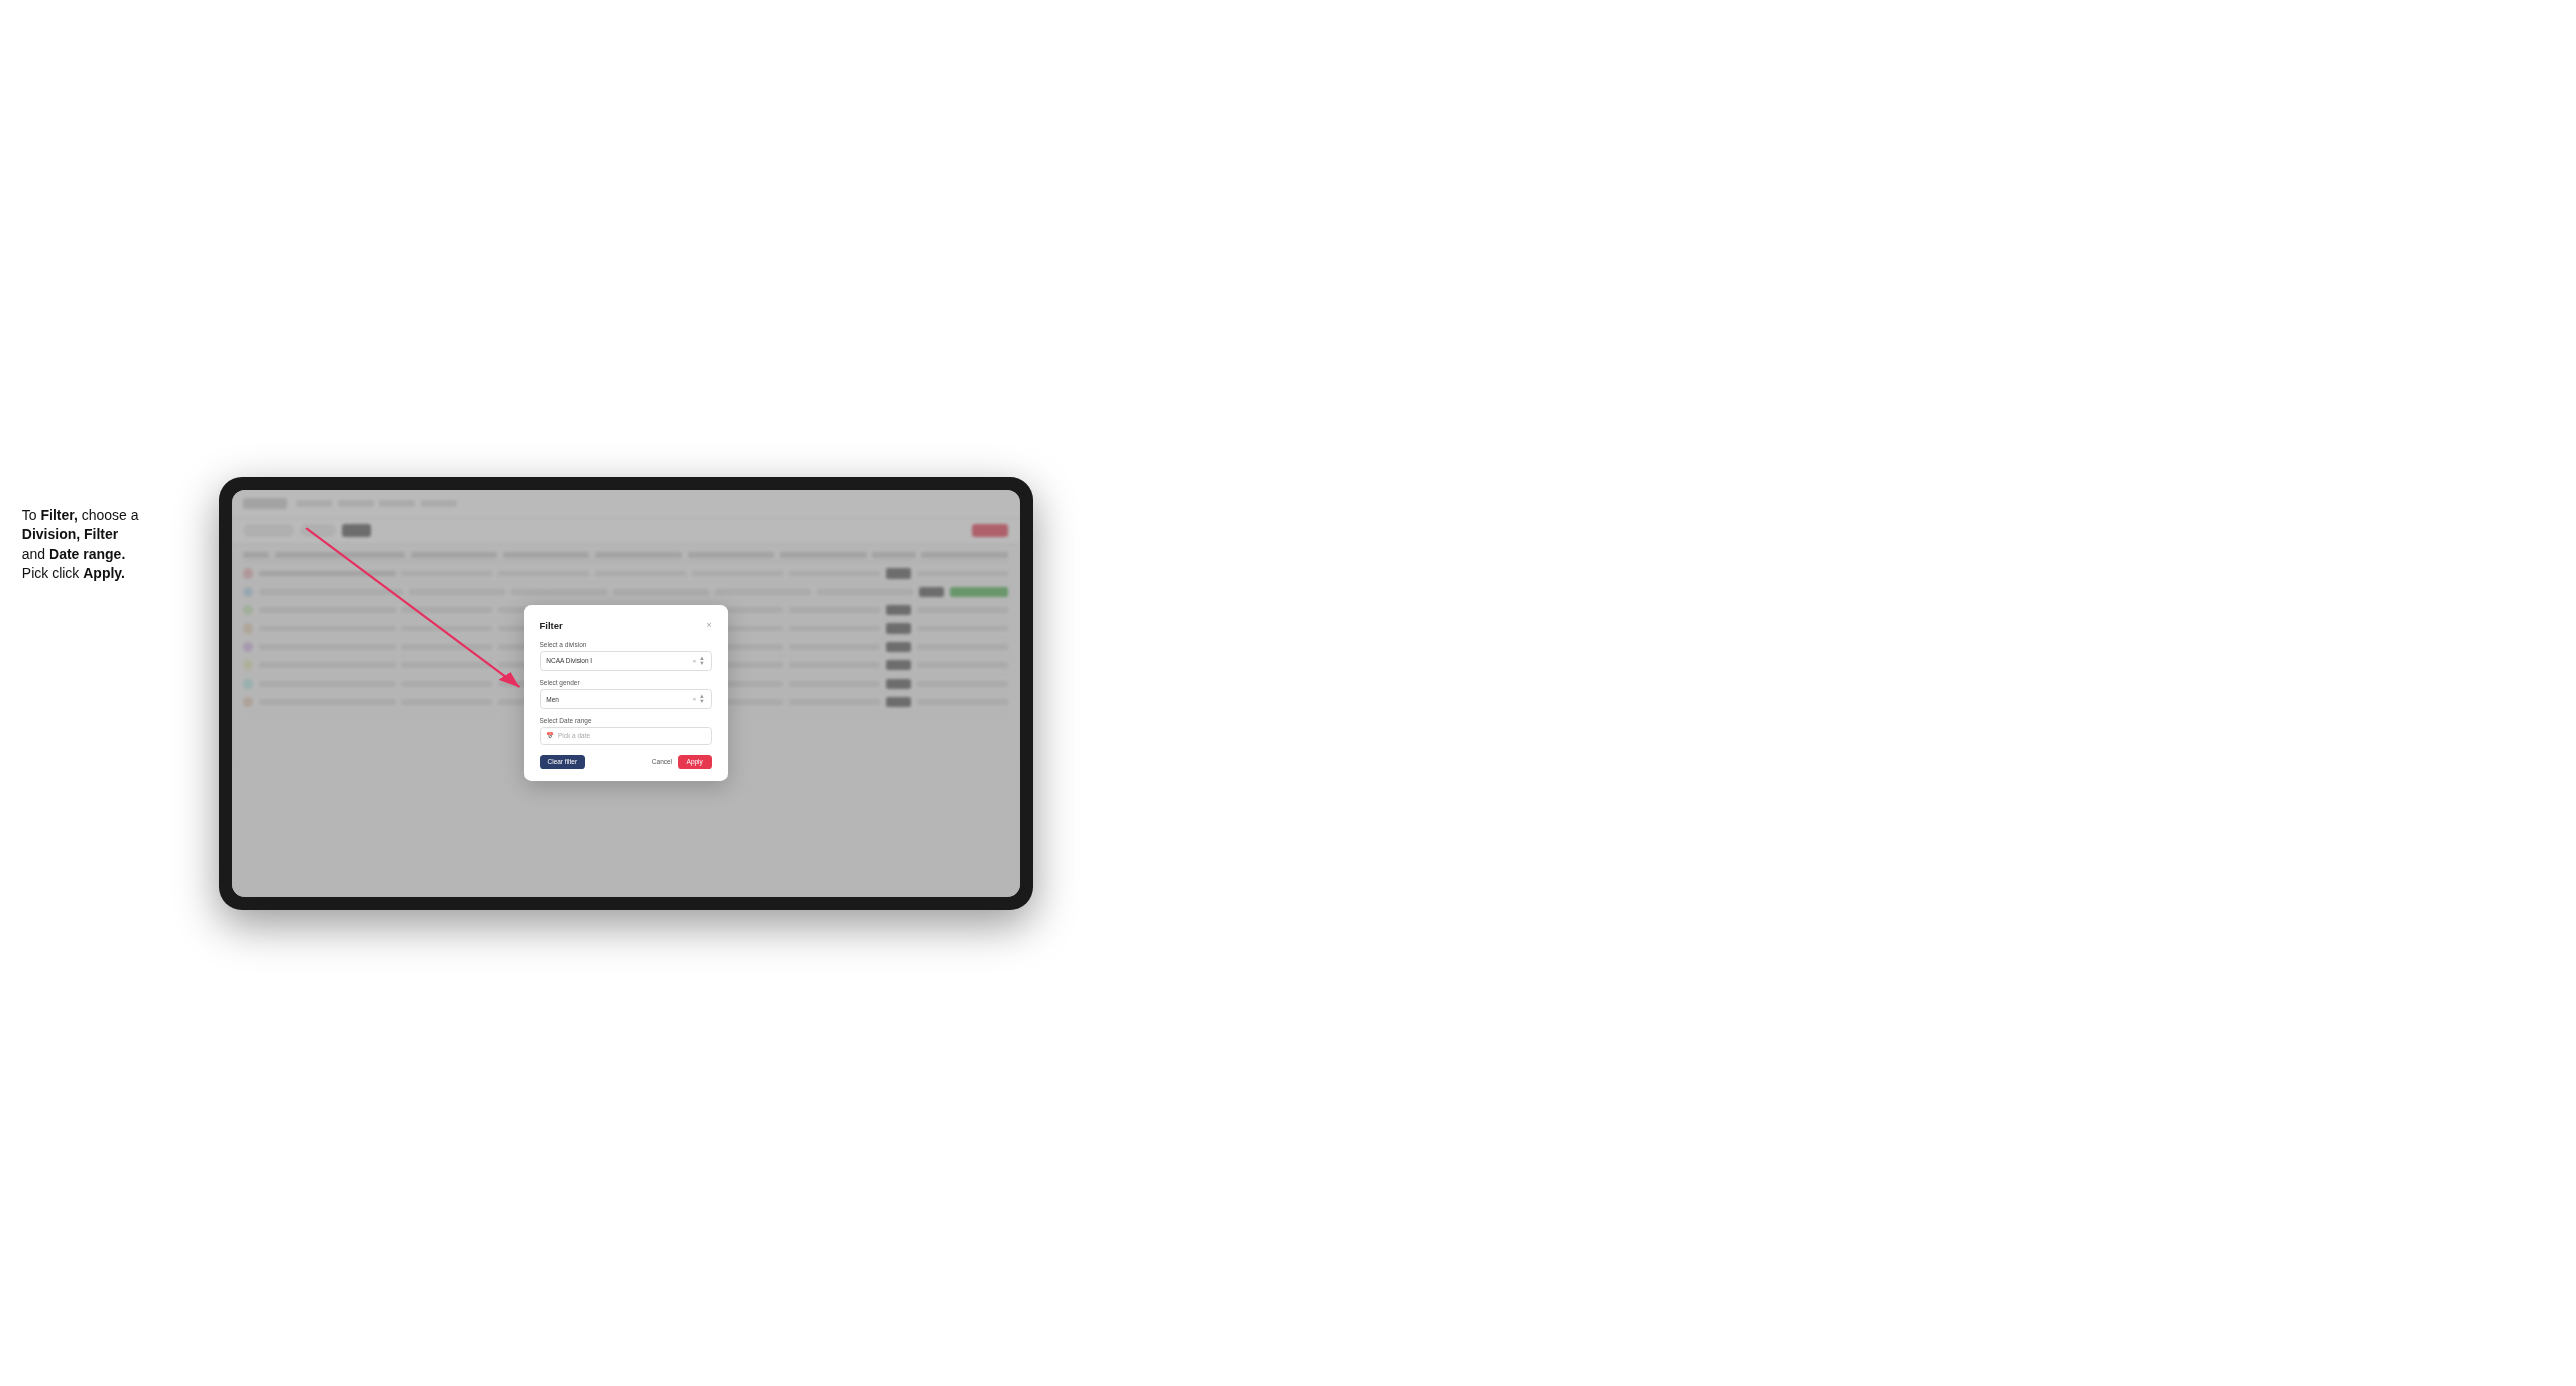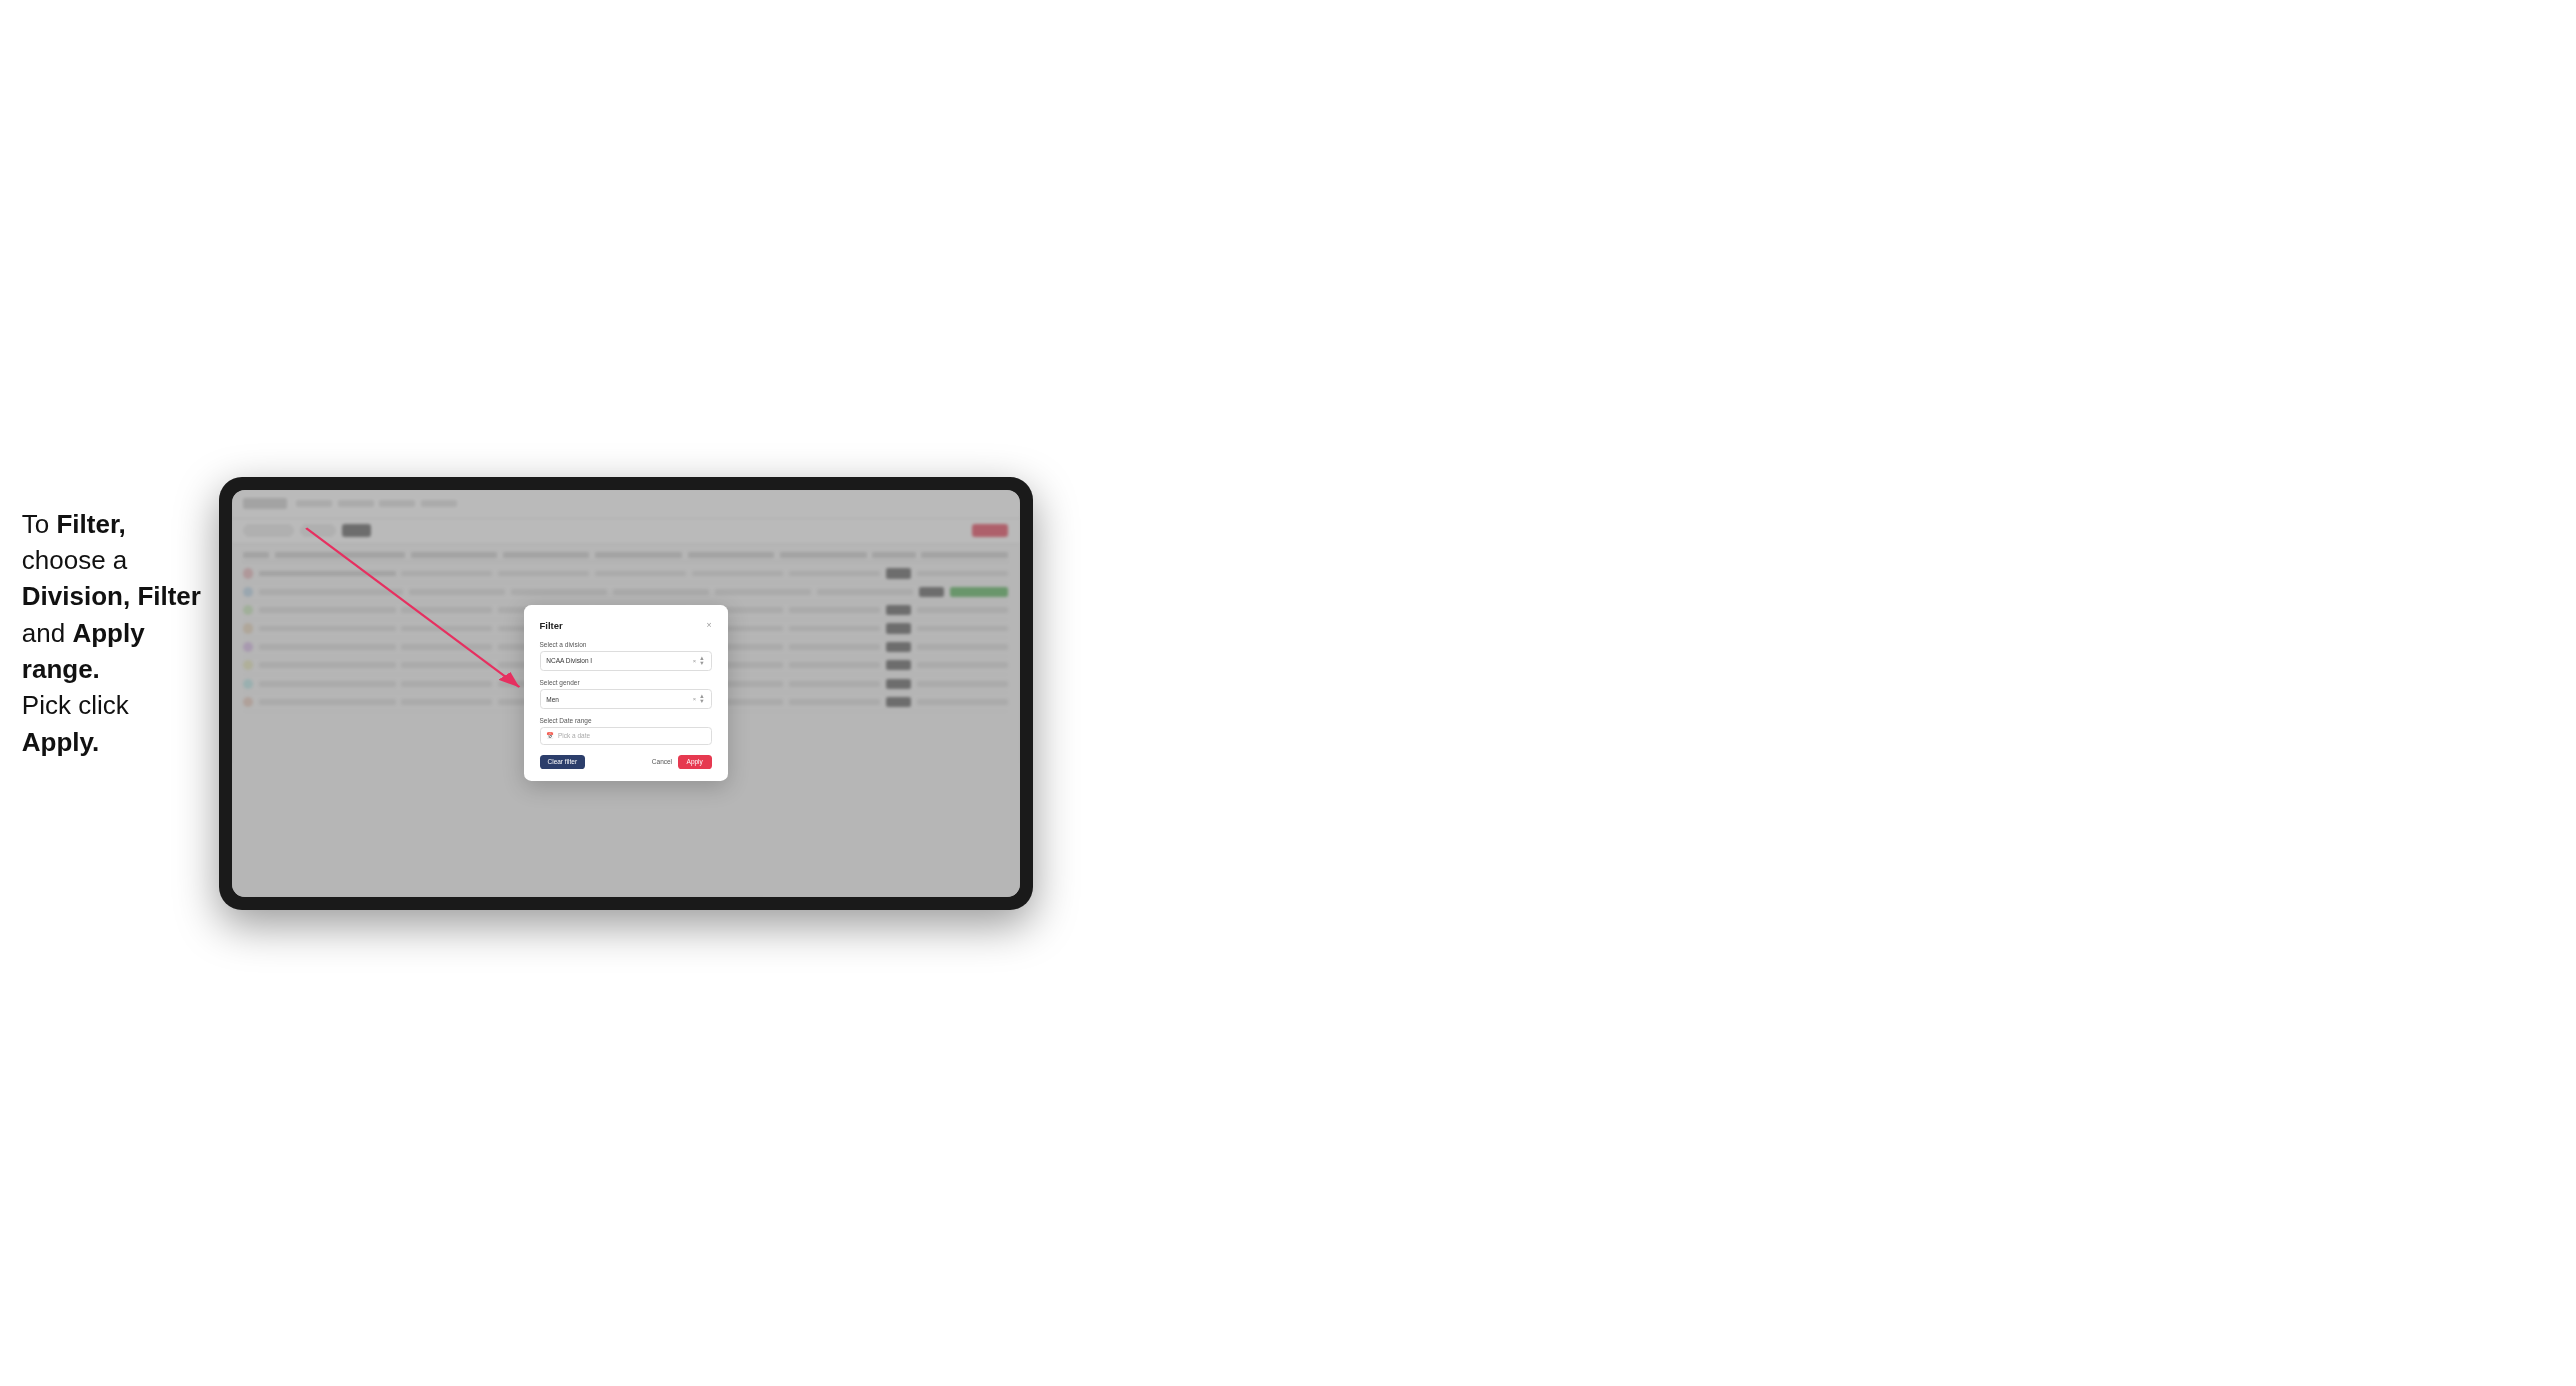--- a/index.html
+++ b/index.html
@@ -20,21 +20,21 @@
       align-items: flex-start;
       width: 100%;
       max-width: 1018px;
       gap: 0;
     }
 
     
     .instructions {
       flex: 0 0 204px;
       padding: 29px 14.5px 29px 7.3px;
-      font-size: 26px;
+      font-size: 14px;
       line-height: 1.4;
       color: #111;
       position: relative;
       z-index: 10;
     }
     .instructions .normal { font-weight: 400; }
     .instructions .bold { font-weight: 700; }
 
     
     .tablet-device {
@@ -341,21 +341,21 @@
 <div class="page-wrapper">
 
   <div class="instructions">
     <p>
       <span class="normal">To </span><span class="bold">Filter,</span><span class="normal"> choose a</span>
     </p>
     <p>
       <span class="bold">Division, Filter</span>
     </p>
     <p>
-      <span class="normal">and </span><span class="bold">Apply range.</span>
+      <span class="normal">and </span><span class="bold">Date range.</span>
     </p>
     <p>
       <span class="normal">Pick click </span><span class="bold">Apply.</span>
     </p>
   </div>
 
   <div class="tablet-device">
     <div class="tablet-screen">
 
       <div class="app-background">

